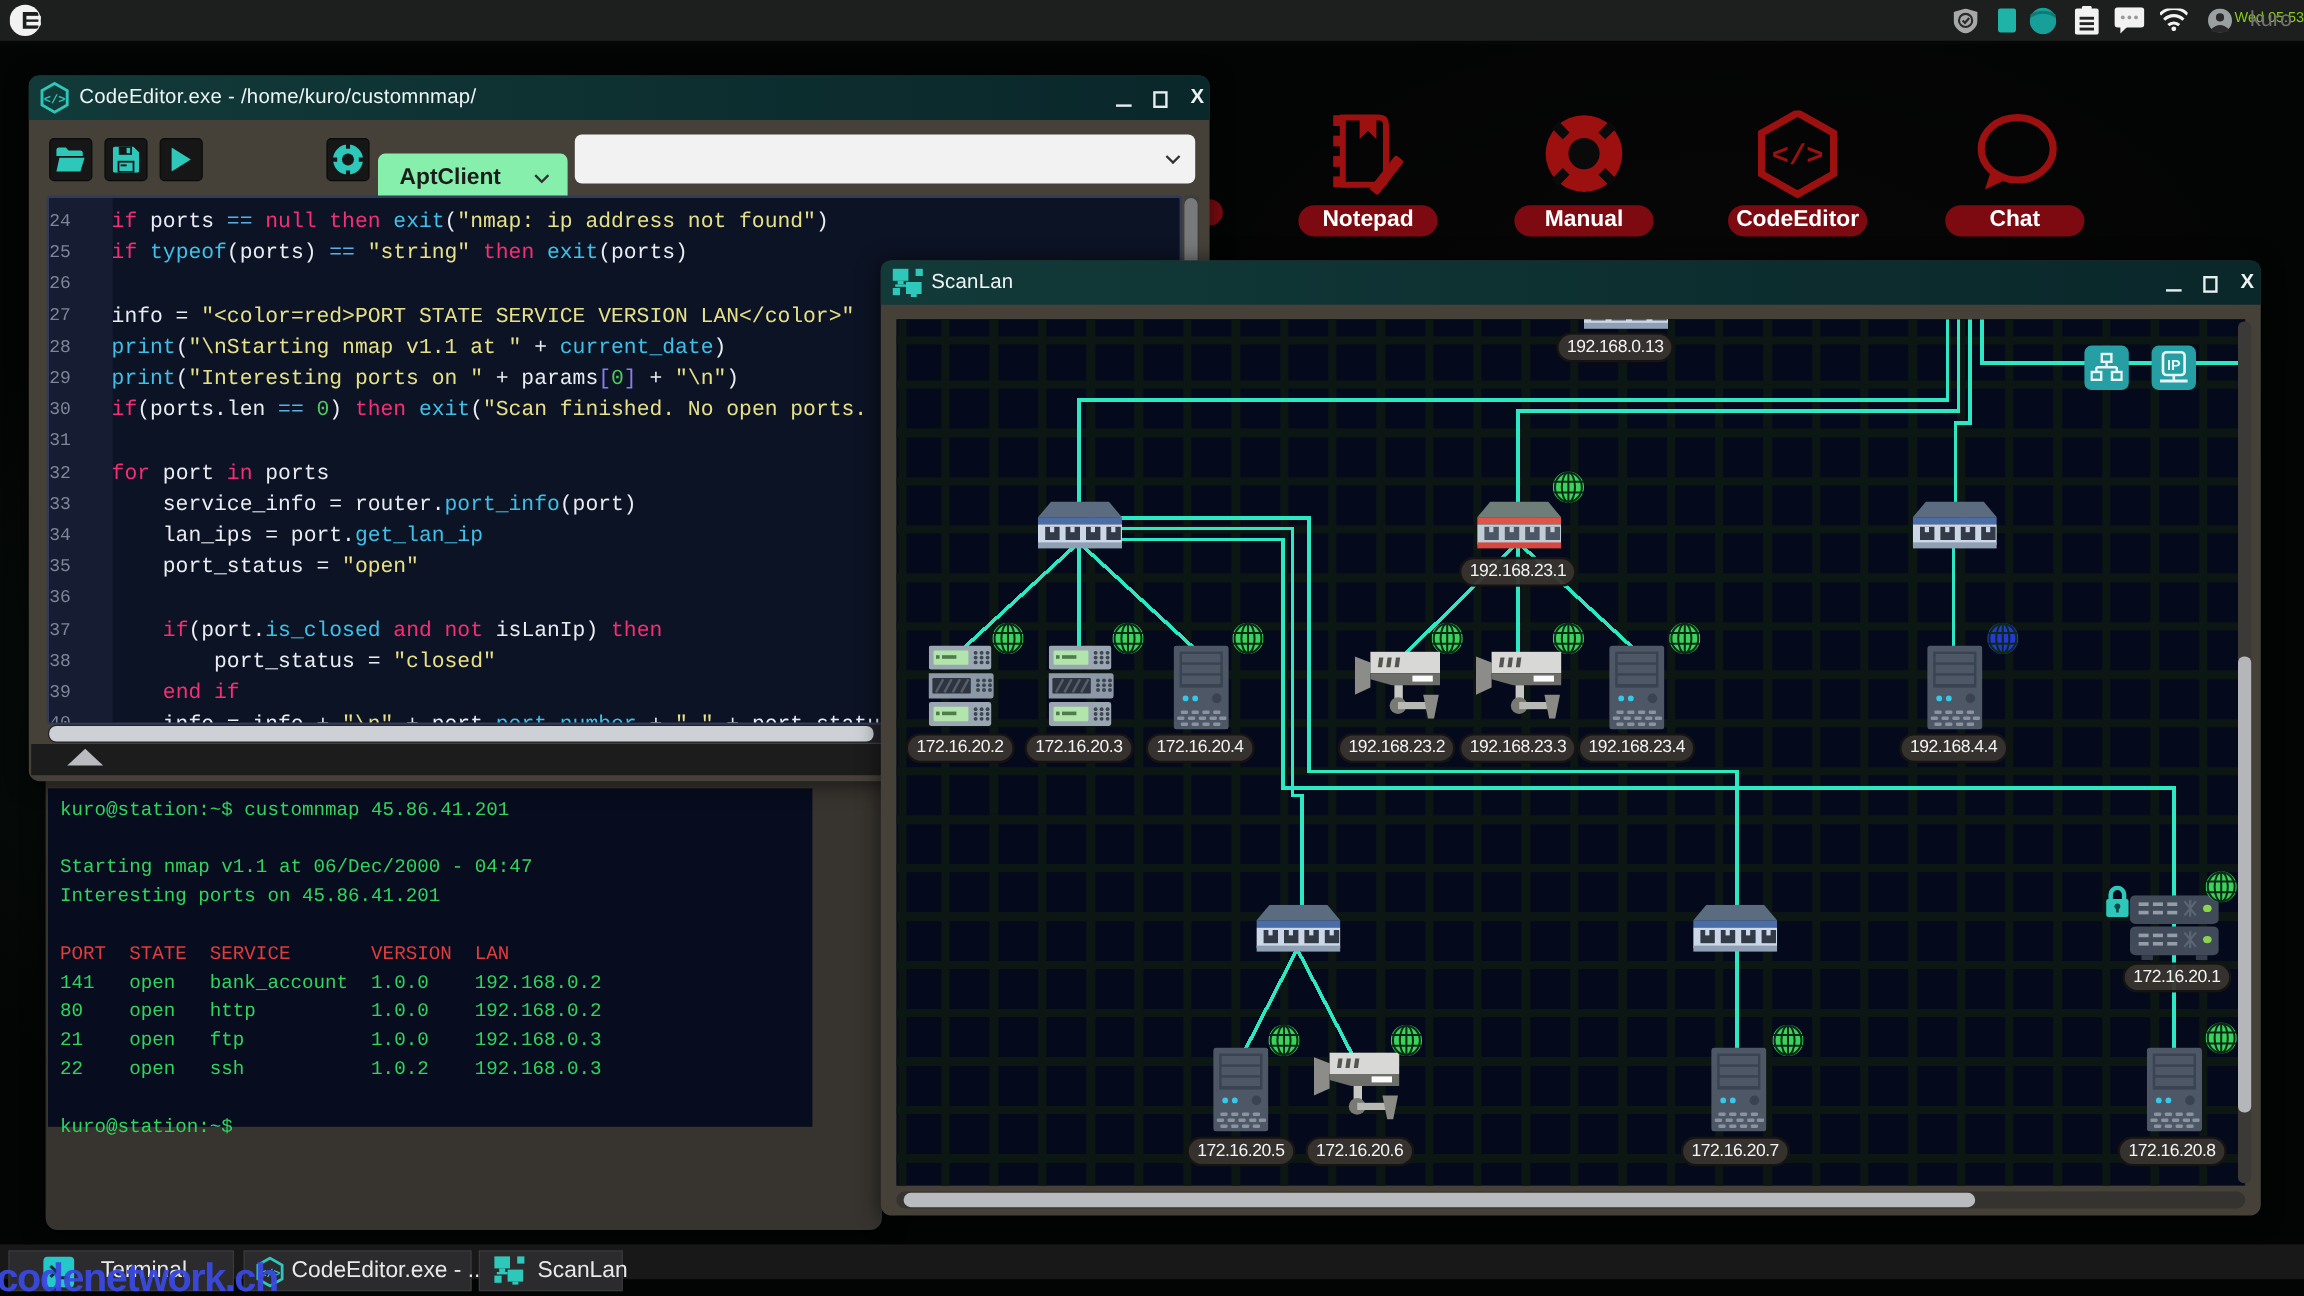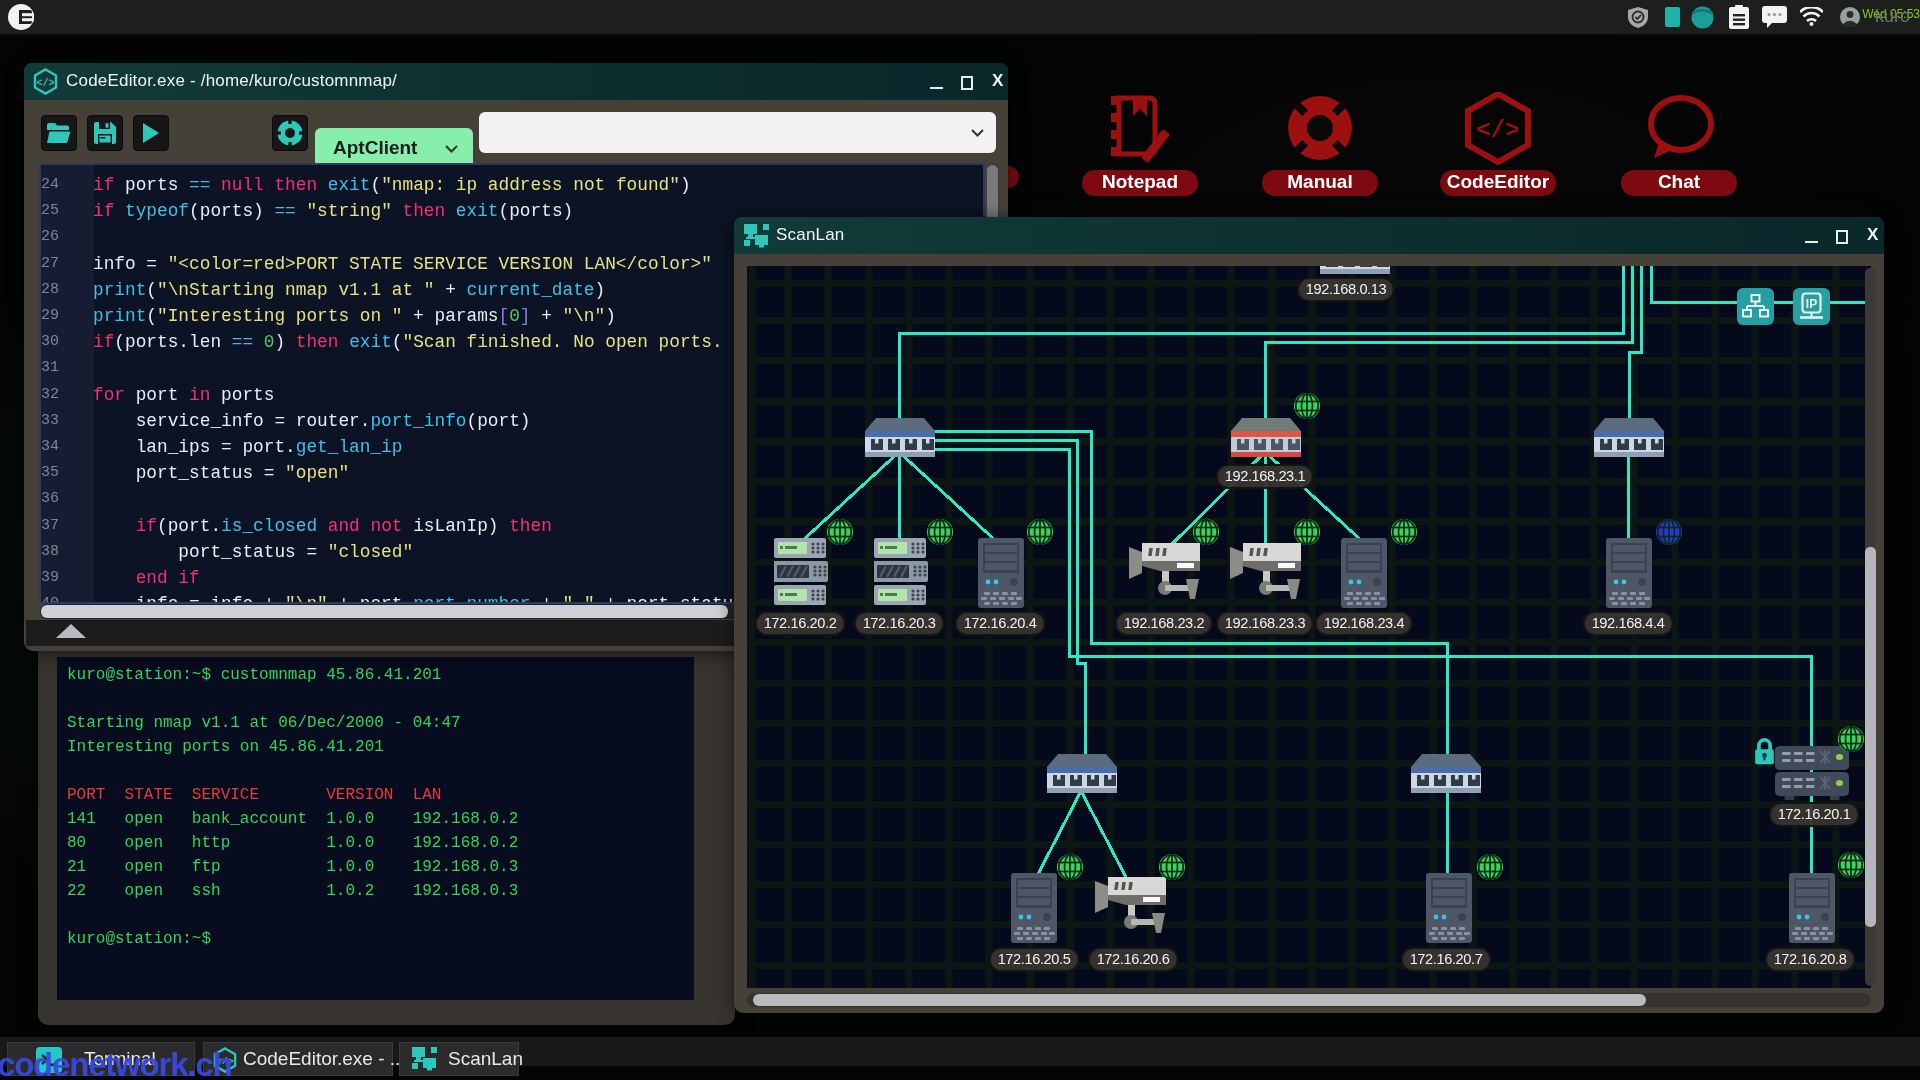--- a/index.html
+++ b/index.html
@@ -42,21 +42,21 @@
   #codelines { position:absolute; left:52px; top:7px; font-size:17.8px; line-height:26.2px; font-family:"Liberation Mono",monospace; color:#e9ecf2; white-space:pre; }
   .kw { color:#f62e75; } .fn { color:#3fc0e8; } .op { color:#58b0e6; } .st { color:#e6e087; } .nm { color:#4fc85e; } .bk { color:#8a7cf0; }
   #hsb { position:absolute; left:16px; top:541px; width:954px; height:15px; background:#23232a; border-radius:7px; }
   #hsb .thumb { position:absolute; left:1px; top:1px; width:687px; height:13px; background:#cdd0d4; border-radius:6px; }
   #vsb { position:absolute; left:963px; top:100px; width:12px; height:441px; background:#3c3c3c; }
   #vsb .thumb { position:absolute; left:0px; top:2px; width:11px; height:250px; background:#77797a; border-radius:6px; }
   #uparrow { position:absolute; left:32px; top:561px; width:0; height:0; border-left:15px solid transparent; border-right:15px solid transparent; border-bottom:14px solid #b8bcc0; }
 
   
   #term { left:38px; top:600px; width:697px; height:425px; background:#37342f; z-index:5; border-radius:10px; }
-  #termc { position:absolute; left:19px; top:57px; width:637px; height:343px; background:#070c1e; }
+  #termc { position:absolute; left:2px; top:57px; width:637px; height:282px; background:#070c1e; }
   #termtext { position:absolute; left:10px; top:6px; font-family:"Liberation Mono",monospace; font-size:16px; line-height:24px; color:#30d55e; white-space:pre; }
   .tred { color:#e23c3c; }
 
   
   #sl { left:734px; top:217px; width:1150px; height:796px; background:#454139; z-index:20; }
   #map { position:absolute; left:13px; top:49px; width:1124px; height:722px; background:
       repeating-linear-gradient(90deg, #0c1714 0px, #0c1714 7px, transparent 7px, transparent 40.3px),
       repeating-linear-gradient(0deg, #0c1714 0px, #0c1714 7px, transparent 7px, transparent 40.3px),
       #04091b;
       background-position: 37.5px 21.1px, 37.5px 21.1px, 0 0; overflow:hidden; }

